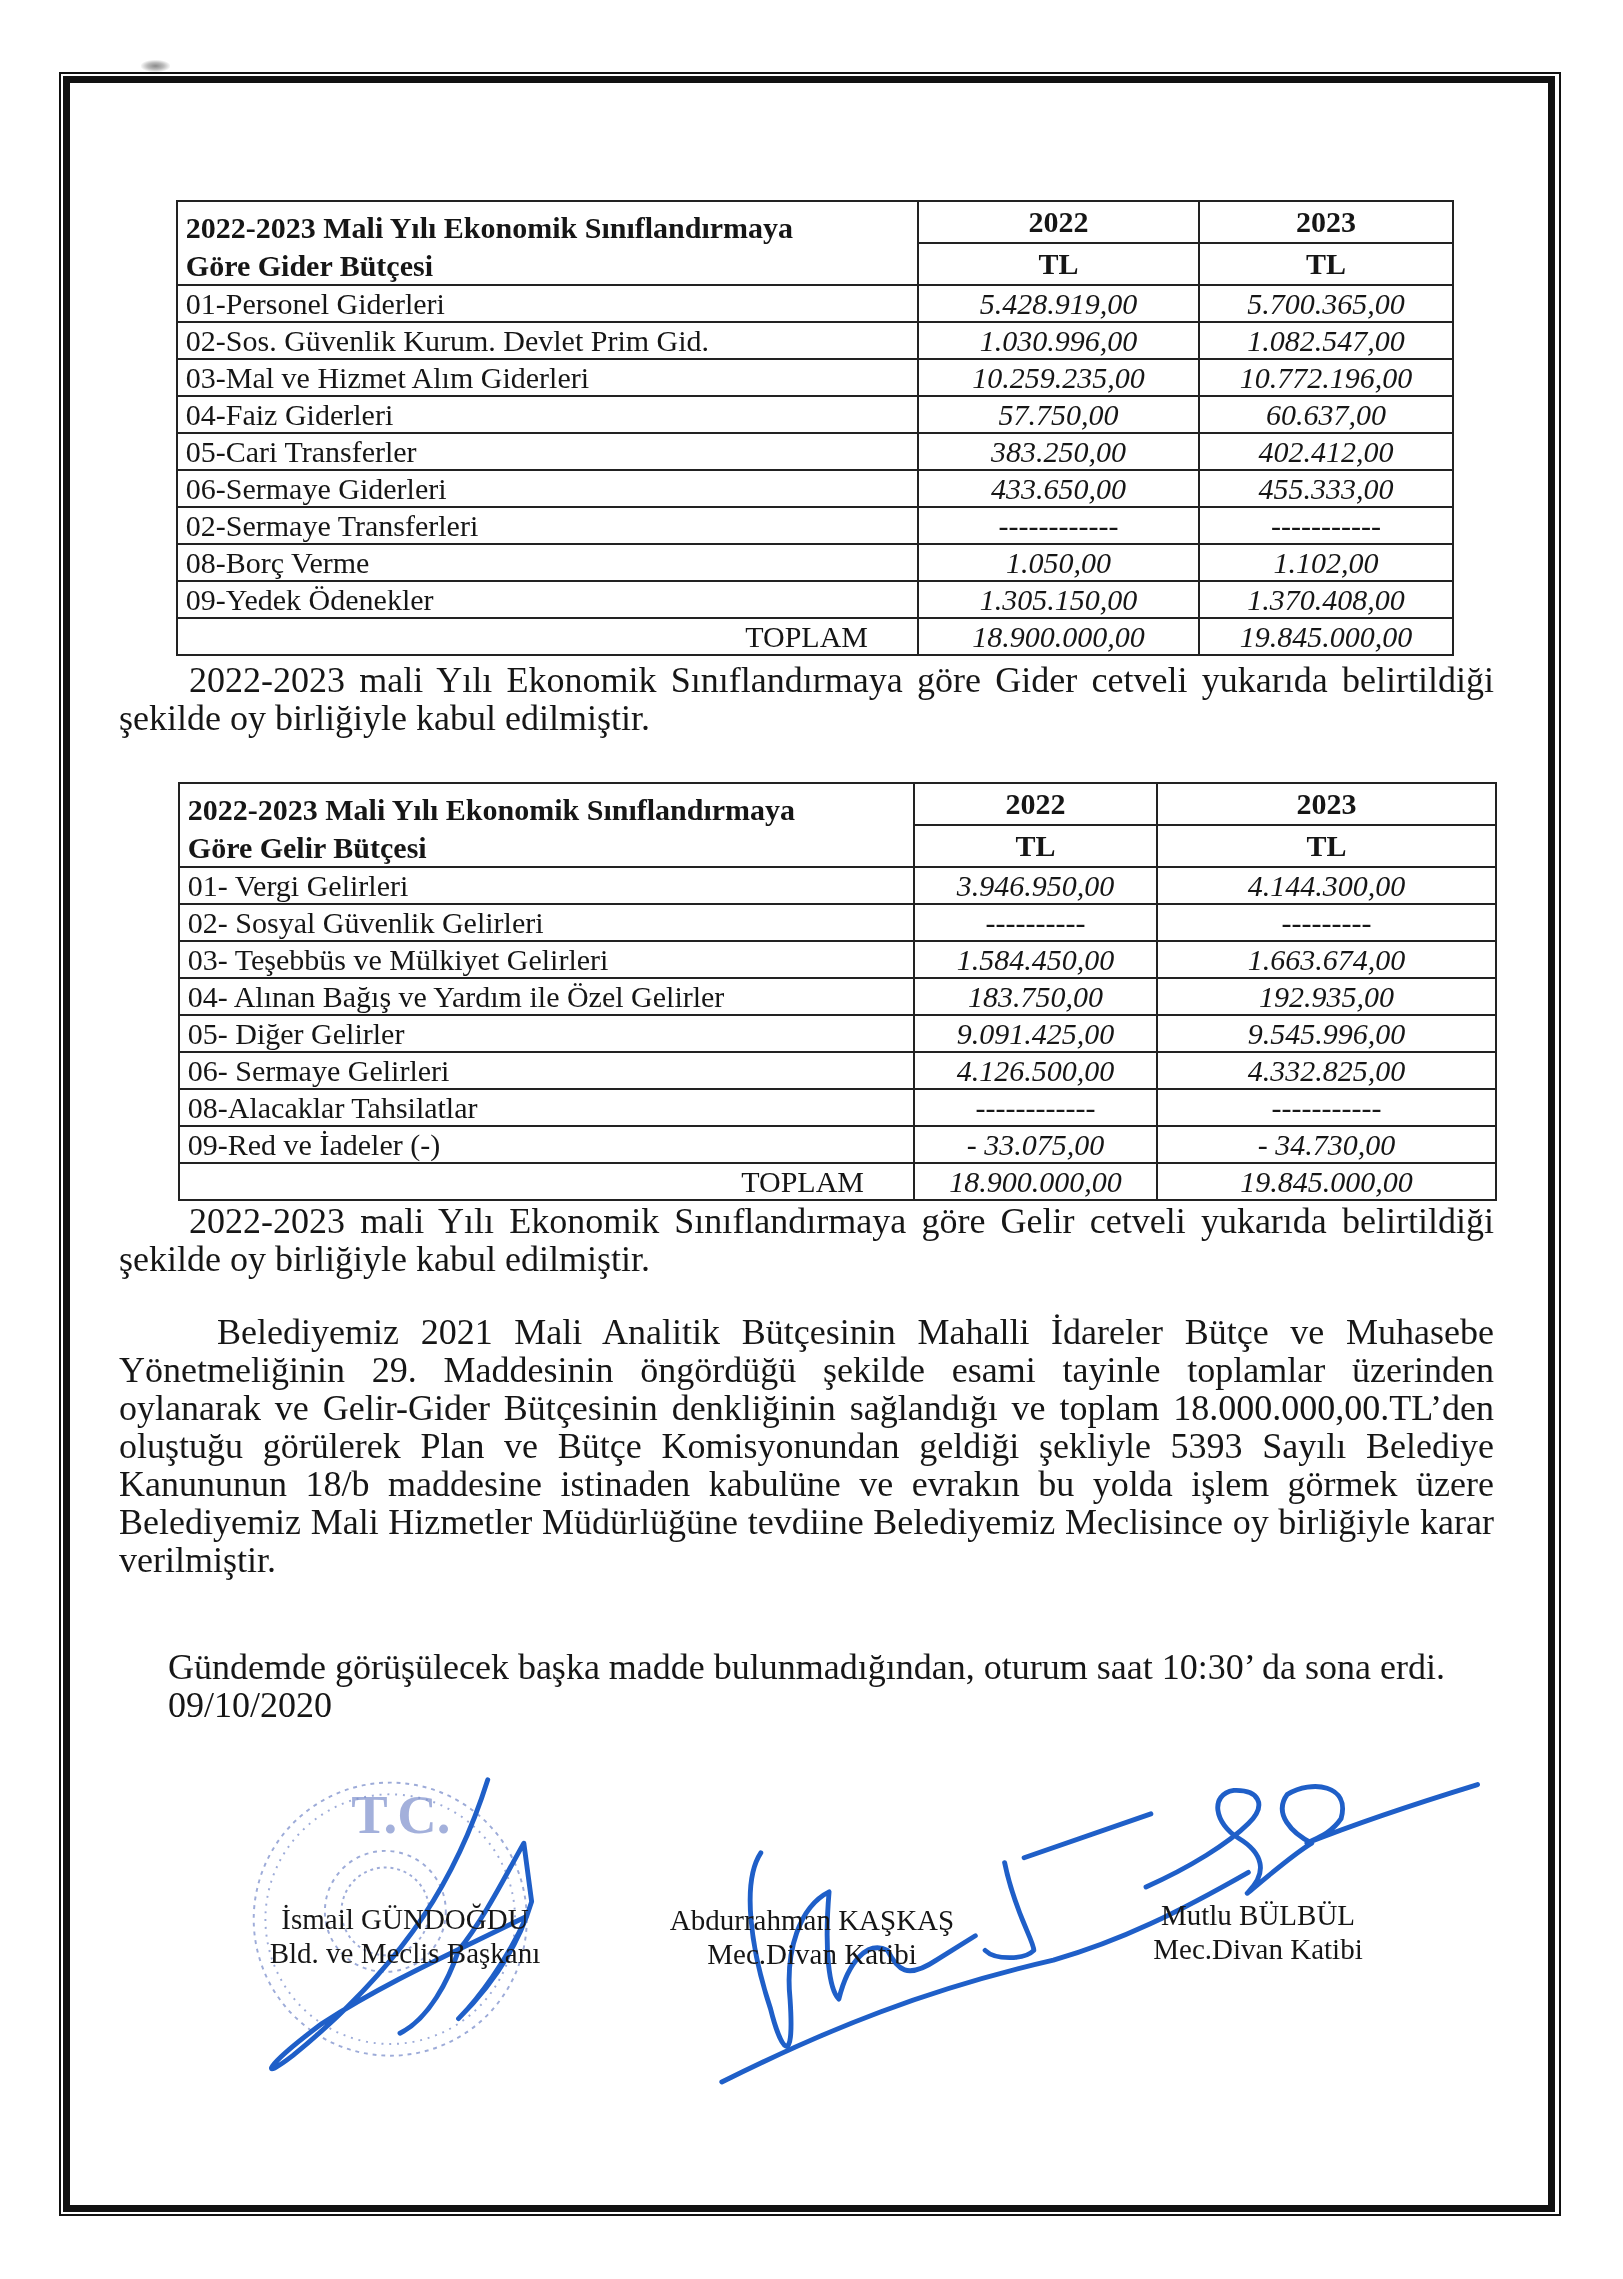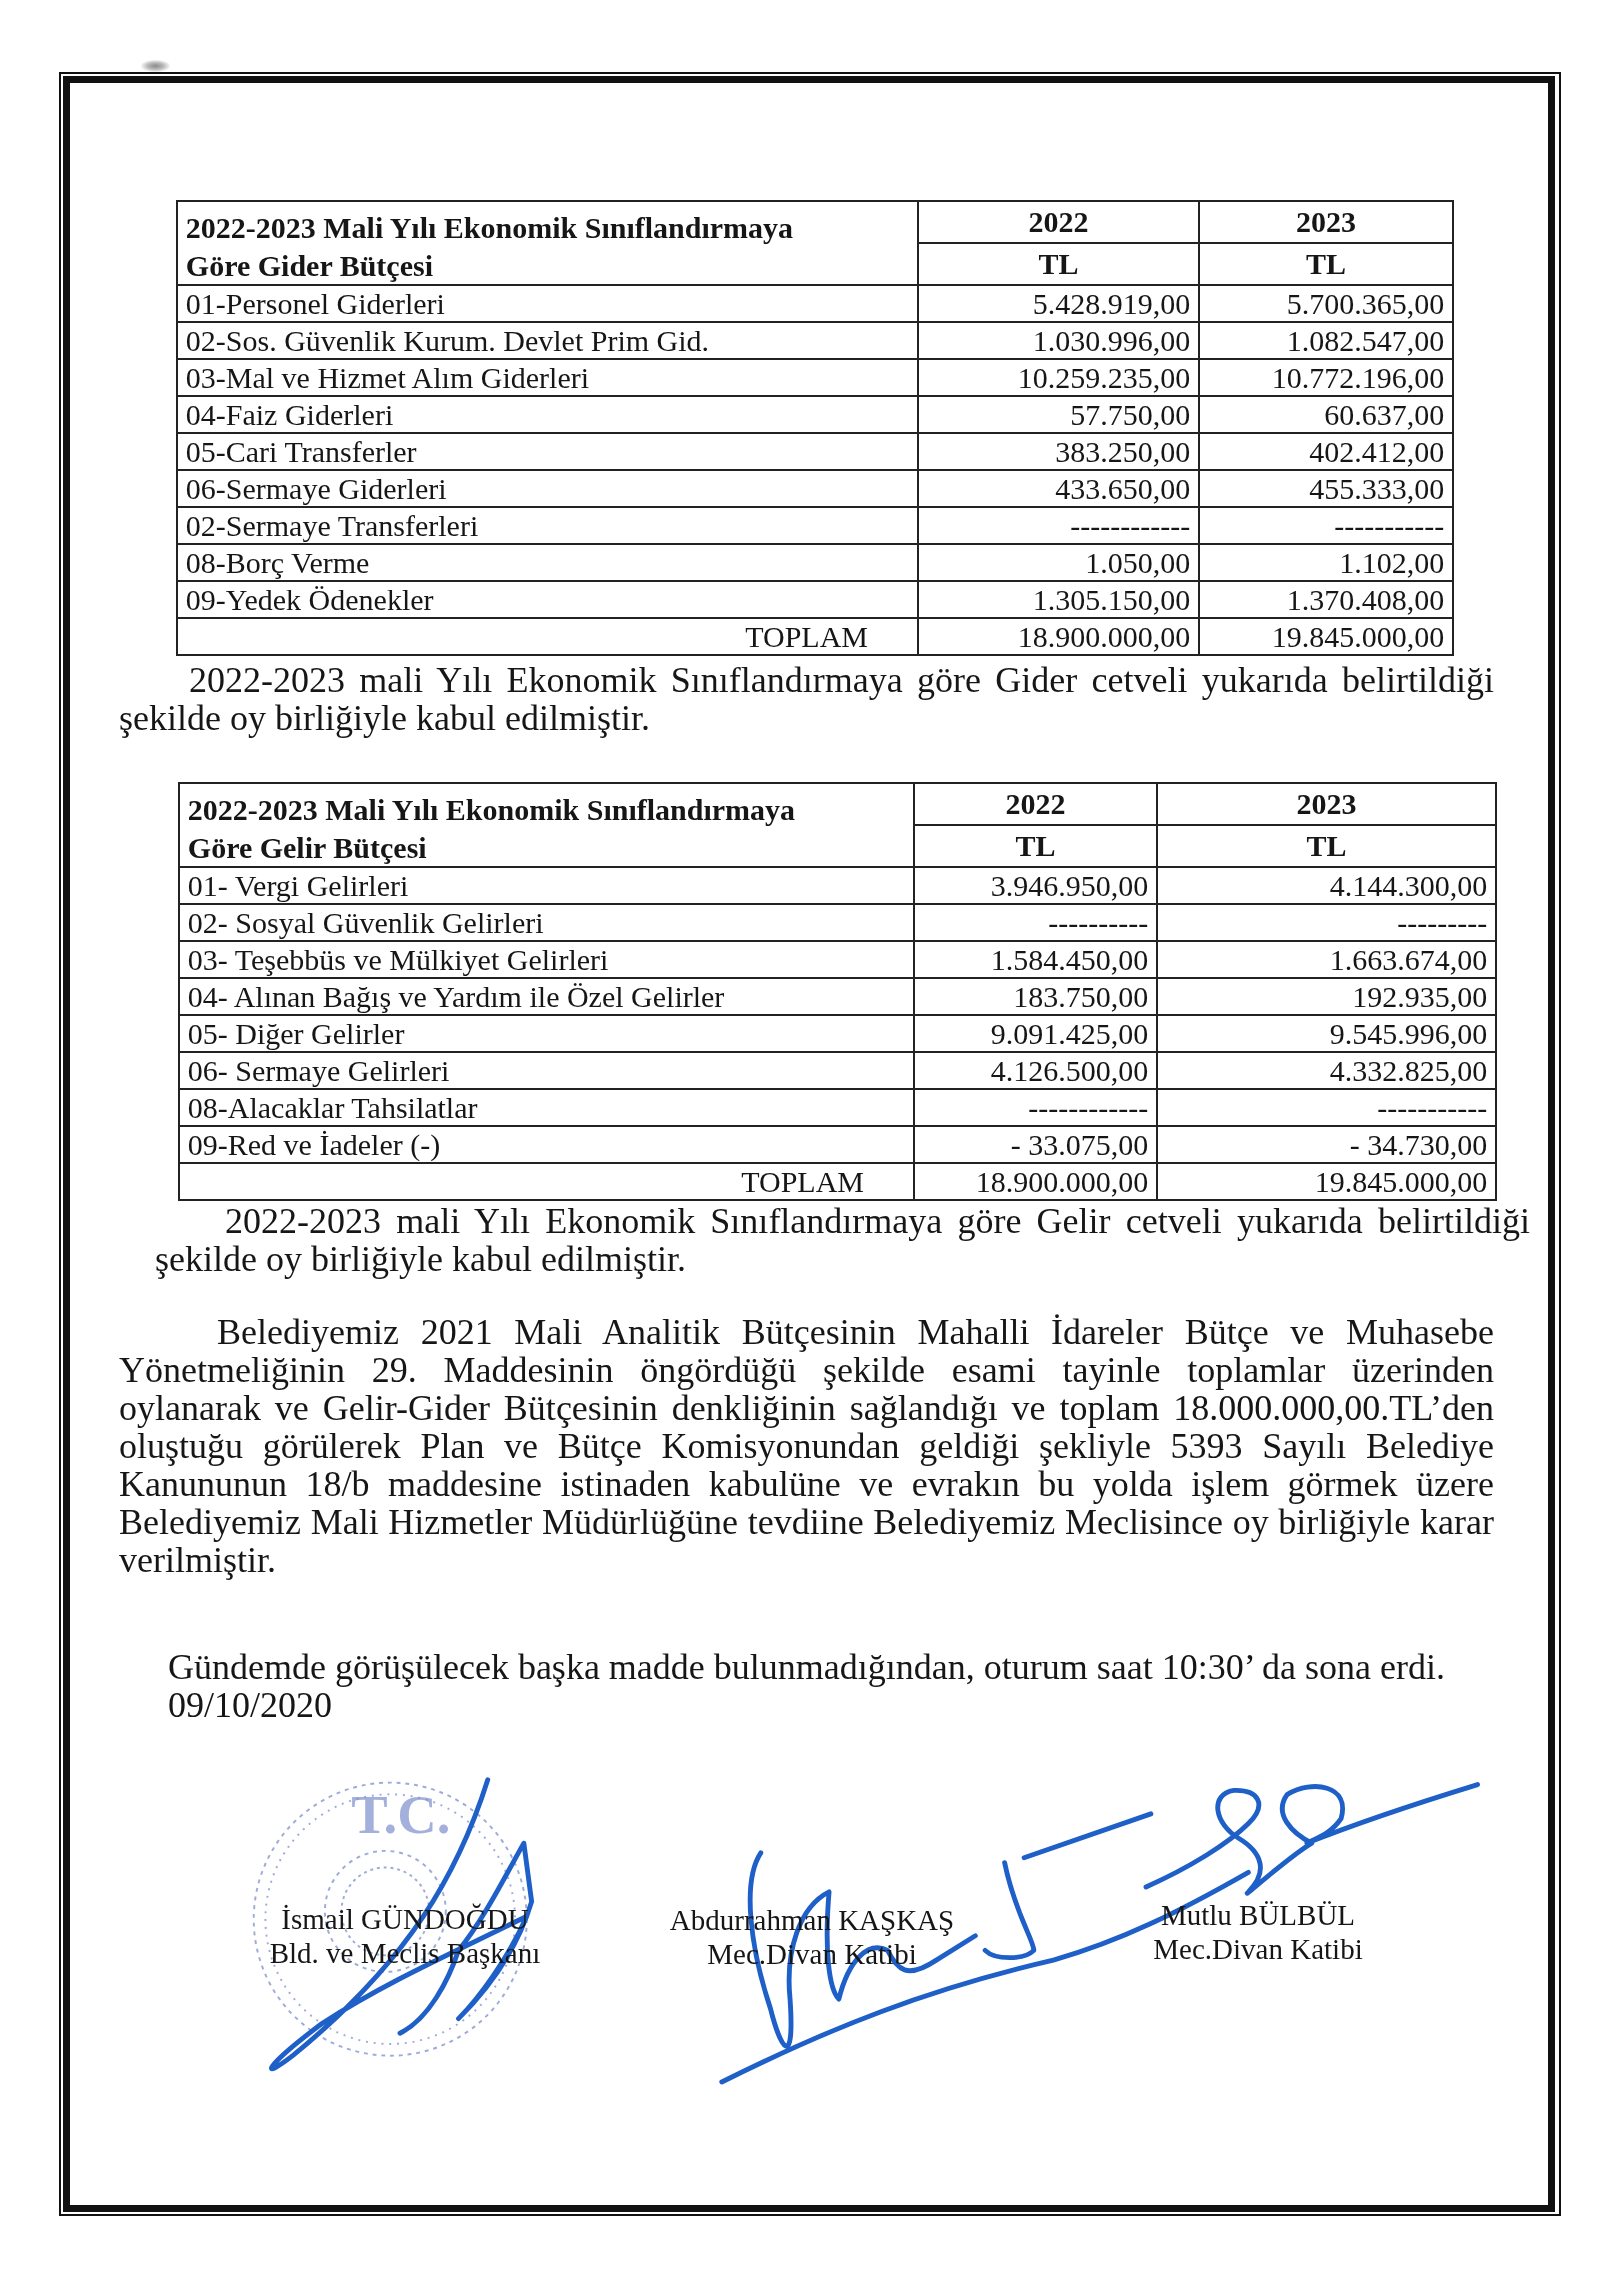--- a/index.html
+++ b/index.html
@@ -23,34 +23,34 @@
   table.budget {
     position: absolute; border-collapse: collapse; table-layout: fixed;
     font-size: 30px; line-height: 1;
   }
   table.budget td {
     border: 2px solid #222; padding: 0 7.8px; height: 35px; vertical-align: middle;
     white-space: nowrap; overflow: hidden;
   }
   table.budget td.hdr-label { font-weight: bold; line-height: 1.25; padding-top: 7px; vertical-align: top; }
   table.budget td.hdr-year, table.budget td.hdr-unit { font-weight: bold; text-align: center; }
-  table.budget td.num { text-align: right; }
+  table.budget td.num { text-align: center; font-style: italic; }
   table.budget td.total-label { text-align: right; padding-right: 49px; padding-left: 14px; }
   #gider-table { left: 176px; top: 200px; width: 1276px; }
   #gelir-table { left: 178px; top: 782px; width: 1318px; }
   #gider-table col.c1 { width: 741px; } #gider-table col.c2 { width: 281px; } #gider-table col.c3 { width: 254px; }
   #gelir-table col.c1 { width: 735px; } #gelir-table col.c2 { width: 243px; } #gelir-table col.c3 { width: 339px; }
 
   .para {
     position: absolute; font-size: 36px; line-height: 38px; text-align: justify;
     text-align-last: left;
   }
   .para .indent { display: inline-block; width: 70px; }
   #gider-note { left: 119px; top: 661px; width: 1375px; }
-  #gelir-note { left: 119px; top: 1202px; width: 1375px; margin-left: 36px; }
+  #gelir-note { left: 119px; top: 1202px; width: 1375px; }
   #main-para  { left: 119px; top: 1313px; width: 1375px; line-height: 38px; }
   #main-para .indent { width: 98px; }
   #closing    { left: 168px; top: 1648px; width: 1365px; text-align: left; }
 
   .sig {
     position: absolute; font-size: 29px; line-height: 34px; text-align: center; white-space: nowrap; margin-top: 8px;
   }
   #sig-1 { left: 239px; top: 1894px; width: 332px; }
   #sig-2 { left: 646px; top: 1895px; width: 332px; }
   #sig-3 { left: 1131px; top: 1890px; width: 254px; }

